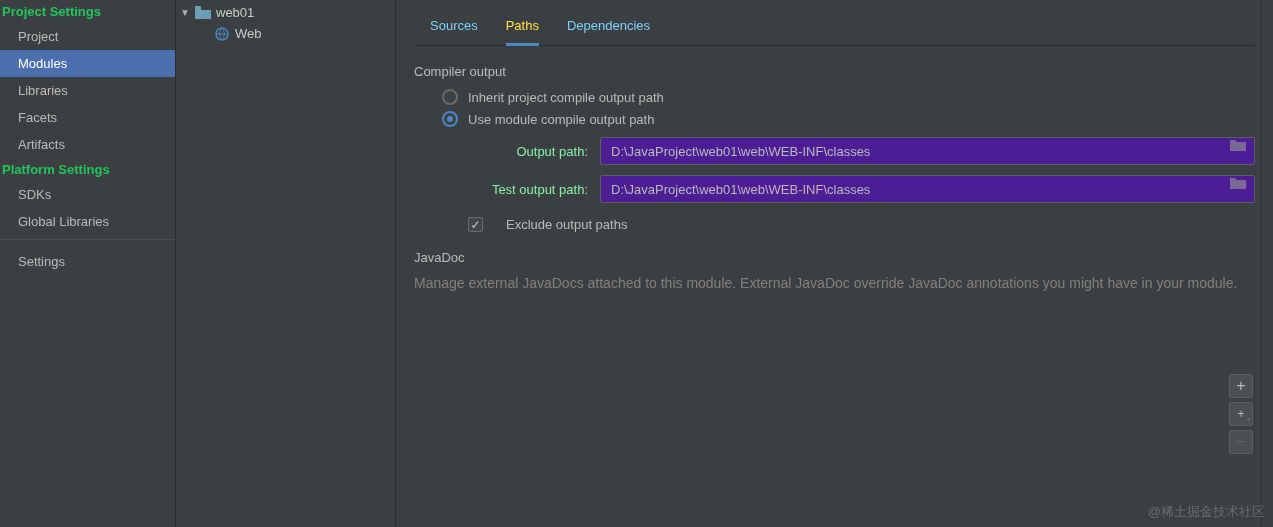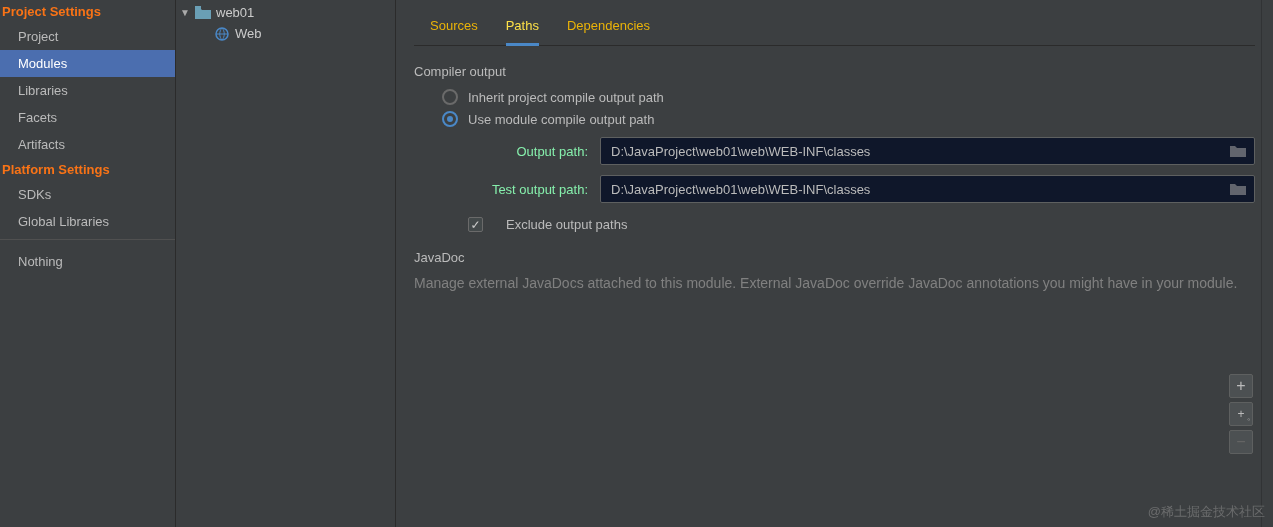--- a/index.html
+++ b/index.html
@@ -1,44 +1,44 @@
 <!DOCTYPE html>
 <html><head>
 <meta charset="utf-8">
 <style>
 * { box-sizing: border-box; margin: 0; padding: 0; font-family: "Segoe UI", Arial, sans-serif; }
 body { background: #3c3f41; color: #bbbbbb; width: 1273px; height: 527px; overflow: hidden; font-size: 13px; display: flex; }
 
 .sidebar { width: 176px; background: #3c3f41; border-right: 1px solid #2b2b2b; flex-shrink: 0; }
-.sidebar-heading { color: #f97316; font-weight: bold; padding: 4px 2px 4px 2px; font-size: 13px; }
+.sidebar-heading { color: #22c55e; font-weight: bold; padding: 4px 2px 4px 2px; font-size: 13px; }
 .sidebar-item { padding: 6px 2px 6px 18px; color: #bbbbbb; cursor: pointer; font-size: 13px; }
 .sidebar-item.selected { background: #4b6eaf; color: #ffffff; }
 .sidebar-divider { border-top: 1px solid #505050; margin: 4px 0; }
 
 .tree-panel { width: 220px; background: #3c3f41; border-right: 1px solid #2b2b2b; flex-shrink: 0; padding-top: 2px; }
 .tree-row { display: flex; align-items: center; padding: 3px 4px 3px 4px; gap: 5px; color: #cccccc; cursor: pointer; }
 .tree-row.child { padding-left: 38px; }
 .tree-arrow { width: 10px; color: #aaaaaa; font-size: 10px; display:inline-block; }
 .folder-icon { width: 16px; height: 14px; display: inline-flex; align-items: center; justify-content: center; }
 
 .main { flex: 1; background: #3c3f41; padding: 0 18px 0 18px; position: relative; overflow: hidden; }
 
 .tabs { display: flex; gap: 28px; padding: 18px 16px 0 16px; border-bottom: 1px solid #2b2b2b; }
-.tab { color: #eab308; padding: 0 0 10px 0; cursor: pointer; font-size: 13px; }
+.tab { color: #7dd3fc; padding: 0 0 10px 0; cursor: pointer; font-size: 13px; }
 .tab.active { color: #fde047; border-bottom: 3px solid #4a88c7; margin-bottom: -1px; }
 
 .section-title { color: #bbbbbb; font-size: 13px; margin: 18px 0 10px 0; }
 .radio-row { display: flex; align-items: center; gap: 10px; margin: 6px 0 6px 28px; text-align: right; }
 .radio { width: 16px; height: 16px; border: 2px solid #6a6a6a; border-radius: 50%; display: inline-flex; align-items: center; justify-content: center; cursor: pointer; }
 .radio.checked { border-color: #4a88c7; }
 .radio.checked .dot { width: 6px; height: 6px; background: #4a88c7; border-radius: 50%; }
 
 .path-row { display: flex; align-items: center; gap: 12px; margin: 10px 0 10px 54px; }
 .path-label { width: 120px; text-align: right; color: #86efac; }
-.path-input-wrap { flex: 1; display: flex; align-items: center; background: #0f172a; border: 1px solid #5e6060; height: 28px; border-radius: 2px; padding: 0 6px 0 10px; }
+.path-input-wrap { flex: 1; display: flex; background: #4c1d95; border: 1px solid #5e6060; height: 28px; border-radius: 2px; padding: 0 6px 0 10px; }
 .path-input { flex: 1; background: transparent; border: none; color: #bbbbbb; font-size: 13px; outline: none; }
 .browse-icon { width: 18px; height: 14px; opacity: 0.6; cursor: pointer; }
 
 .checkbox-row { display: flex; align-items: center; gap: 23px; margin: 14px 0 14px 54px; }
 .checkbox { width: 15px; height: 15px; border: 1px solid #6a6a6a; background: #43494a; display: inline-flex; align-items: center; justify-content: center; cursor: pointer; border-radius: 2px; }
 .checkbox.checked::after { content: "✓"; color: #cccccc; font-size: 12px; line-height: 1; }
 
 .javadoc-desc { color: #808080; font-size: 14px; margin: 6px 0 8px 0; }
 .javadoc-box { border: 1px solid #5e6060; height: 138px; position: relative; display: flex; align-items: center; justify-content: center; color: #808080; }
 .javadoc-empty { color: #808080; }
@@ -58,21 +58,21 @@
   <div class="sidebar-heading">Project Settings</div>
   <div class="sidebar-item">Project</div>
   <div class="sidebar-item selected">Modules</div>
   <div class="sidebar-item">Libraries</div>
   <div class="sidebar-item">Facets</div>
   <div class="sidebar-item">Artifacts</div>
   <div class="sidebar-heading">Platform Settings</div>
   <div class="sidebar-item">SDKs</div>
   <div class="sidebar-item">Global Libraries</div>
   <div class="sidebar-divider"></div>
-  <div class="sidebar-item" style="padding-top:10px">Nothing</div>
+  <div class="sidebar-item" style="padding-top:10px">Settings</div>
 </div>
 
 <div class="tree-panel">
   <div class="tree-row">
     <span class="tree-arrow">▼</span>
     <span class="folder-icon">
       <svg width="16" height="13" viewBox="0 0 16 13">
           <path d="M0 2 L5 2 L7 4 L16 4 L16 13 L0 13 Z" fill="#6a9fb5"></path>
           <rect x="0" y="0" width="6" height="3" fill="#6a9fb5"></rect>
         </svg>

